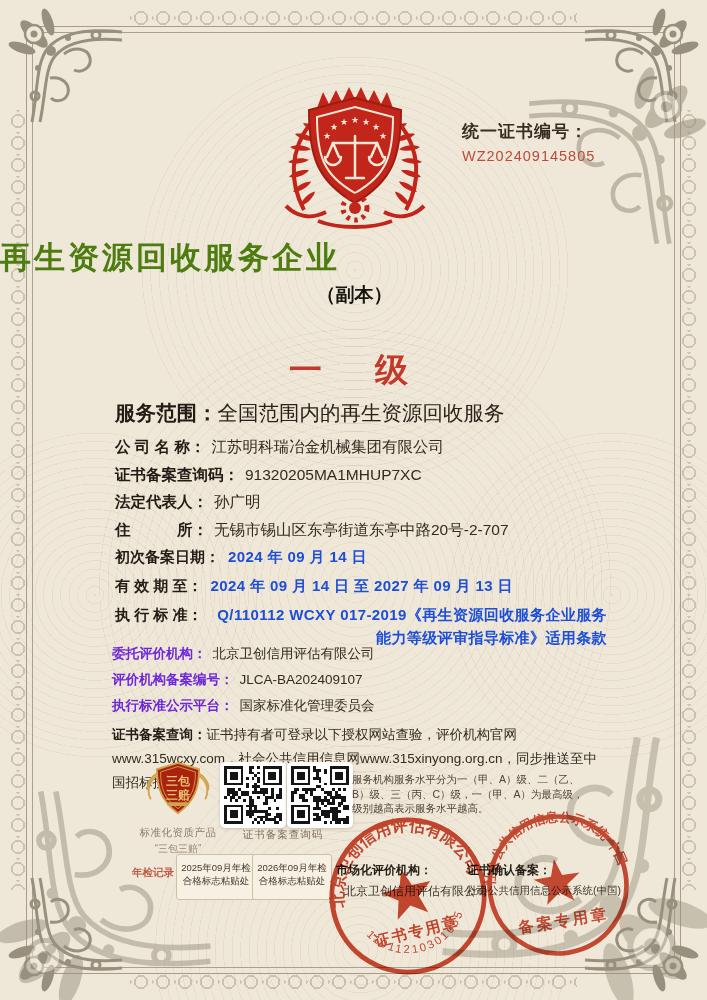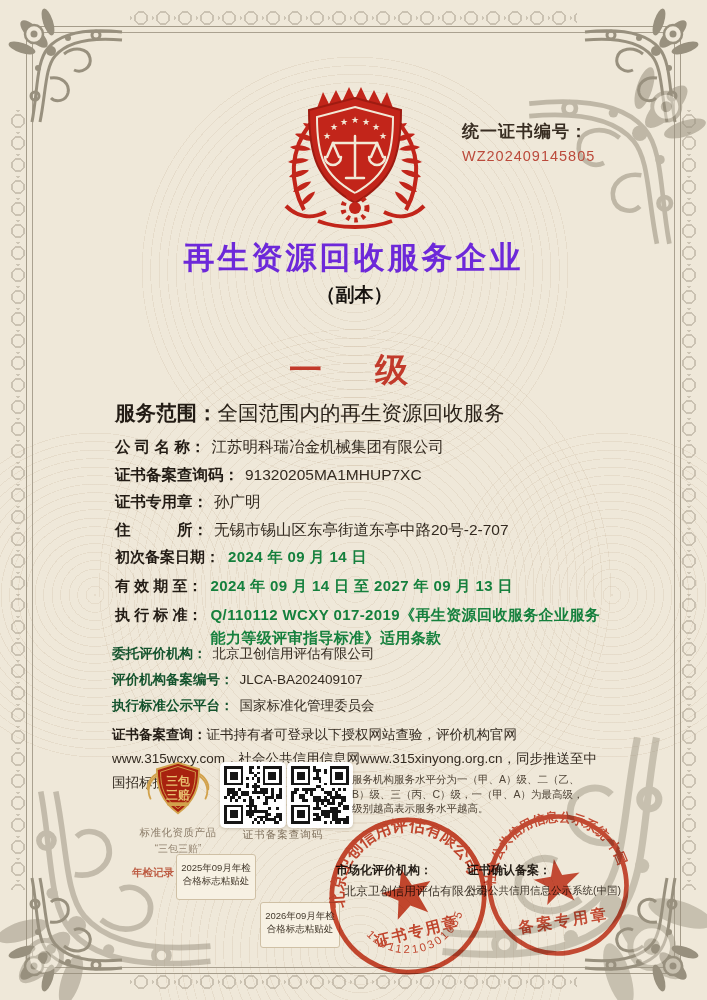--- a/index.html
+++ b/index.html
@@ -33,63 +33,63 @@
   .corner.br{right:4px;bottom:4px;transform:scale(-1,-1);}
   .spray{position:absolute;pointer-events:none;opacity:.55;}
   
   .gc{position:absolute;border-radius:50%;pointer-events:none;
       background:repeating-radial-gradient(circle, rgba(168,138,104,.13) 0 .8px, rgba(0,0,0,0) .8px 8.5px);}
   
   .emblem{position:absolute;left:264px;top:80px;width:182px;height:150px;}
   .certno{position:absolute;left:462px;top:120px;}
   .certno-label{font-size:17px;font-weight:bold;color:#382d22;letter-spacing:1px;}
   .certno-value{font-size:14.5px;color:#bb4a3b;letter-spacing:1px;margin-top:5px;}
-  .title1{position:absolute;left:0;right:0;top:237px;text-align:center;
-          font-size:31px;font-weight:bold;letter-spacing:3px;color:#6d28d9;}
+  .title1{position:absolute;left:0;right:0;top:237px;
+          font-size:31px;font-weight:bold;letter-spacing:3px;color:#4d7c0f;}
   .title2{position:absolute;left:0;right:0;top:282px;display:flex;justify-content:center;align-items:flex-end;}
   .title2 .main{font-size:43px;font-weight:bold;letter-spacing:13px;color:#181410;}
   .title2 .copy{font-size:19px;font-weight:bold;color:#181410;margin-left:2px;padding-bottom:6px;}
   .grade{position:absolute;left:0;right:0;top:348px;text-align:center;
          font-size:33px;font-weight:bold;letter-spacing:10px;color:#c23a2b;}
   
   .scope{position:absolute;left:115px;top:399px;width:488px;font-size:20.5px;line-height:28px;}
   .scope .lbl{font-weight:bold;color:#231c15;}
   .scope .val{font-weight:500;color:#2a2219;}
   .info{position:absolute;left:115px;top:437px;width:488px;}
   .info .row{display:flex;margin-bottom:8.5px;font-size:15.5px;line-height:19px;}
   .info .lbl{font-weight:bold;color:#231c15;white-space:nowrap;margin-right:6px;}
   .info .val{color:#332a20;}
   .dates{position:absolute;left:115px;top:545px;width:492px;}
   .dates .row{display:flex;margin-bottom:6px;font-size:15px;line-height:23px;}
   .dates .lbl{font-weight:bold;white-space:nowrap;margin-right:8px;color:#231c15;}
-  .dates .val{font-weight:600;color:#15803d;letter-spacing:.4px;}
+  .dates .val{font-weight:600;color:#1d4ed8;letter-spacing:.4px;text-align:right;}
   .agency{position:absolute;left:112px;top:645px;width:496px;}
   .agency .row{display:flex;margin-bottom:8px;font-size:13.5px;line-height:18px;}
-  .agency .lbl{font-weight:bold;white-space:nowrap;margin-right:6px;color:#14532d;}
+  .agency .lbl{font-weight:bold;white-space:nowrap;margin-right:6px;color:#6d28d9;}
   .agency .val{color:#332a20;}
   .agency .para{font-size:13.5px;line-height:24px;color:#332a20;margin-top:2px;}
   .agency .para b{color:#231c15;}
   
   .seal3b{position:absolute;left:134px;top:760px;width:88px;text-align:center;}
   .seal3b .cap1{font-size:10.5px;color:#8a7b67;margin-top:5px;letter-spacing:.5px;}
   .seal3b .cap2{font-size:10px;color:#958672;margin-top:2px;}
   .qr{position:absolute;top:762px;width:58px;height:58px;background:#fff;border-radius:5px;
       padding:4px;box-shadow:0 1px 3px rgba(90,70,40,.25);}
   .qr svg{width:100%;height:100%;display:block;}
   .qr1{left:220px;} .qr2{left:287px;}
   .qr-caption{position:absolute;left:206px;top:828px;width:154px;text-align:center;
               font-size:10.5px;color:#7e6f5b;letter-spacing:1px;}
   .grade-note{position:absolute;left:352px;top:772px;width:238px;
               font-size:10.5px;line-height:14.5px;color:#4e4336;}
   
   .annual-label{position:absolute;left:132px;top:866px;font-size:10.5px;font-weight:600;color:#bd5c43;}
   .annual-box{position:absolute;top:854px;width:78px;height:38px;background:#f7f1e3;
               border:1px solid #cfc0a5;border-radius:3px;text-align:center;
               font-size:9.5px;line-height:13px;color:#43392c;padding-top:6px;box-sizing:content-box;}
-  .box1{left:176px;} .box2{left:260px;margin-top:48px;}
+  .box1{left:176px;} .box2{left:252px;}
   .market{position:absolute;left:336px;top:862px;width:160px;}
   .market .lbl{font-size:12px;font-weight:bold;color:#231c15;}
   .market .val{font-size:12px;color:#3d342a;margin-top:4px;margin-left:8px;}
   .confirm{position:absolute;left:467px;top:862px;width:180px;}
   .confirm .lbl{font-size:12px;font-weight:bold;color:#231c15;}
   .confirm .val{font-size:10.5px;color:#3d342a;margin-top:5px;}
   
   .stamp{position:absolute;mix-blend-mode:multiply;pointer-events:none;}
   .stamp1{left:324px;top:812px;width:168px;height:168px;transform:rotate(-14deg);opacity:.9;}
   .stamp2{left:483px;top:810px;width:150px;height:150px;transform:rotate(-9deg);opacity:.88;}
@@ -241,21 +241,21 @@
   <div class="info">
     <div class="row">
       <span class="lbl">公 司 名 称：</span>
       <span class="val">江苏明科瑞冶金机械集团有限公司</span>
     </div>
     <div class="row">
       <span class="lbl">证书备案查询码：</span>
       <span class="val">91320205MA1MHUP7XC</span>
     </div>
     <div class="row">
-      <span class="lbl">证书专用章：</span>
+      <span class="lbl">法定代表人：</span>
       <span class="val">孙广明</span>
     </div>
     <div class="row">
       <span class="lbl">住　　　所：</span>
       <span class="val">无锡市锡山区东亭街道东亭中路20号-2-707</span>
     </div>
   </div>
 
   <div class="dates">
     <div class="row">

